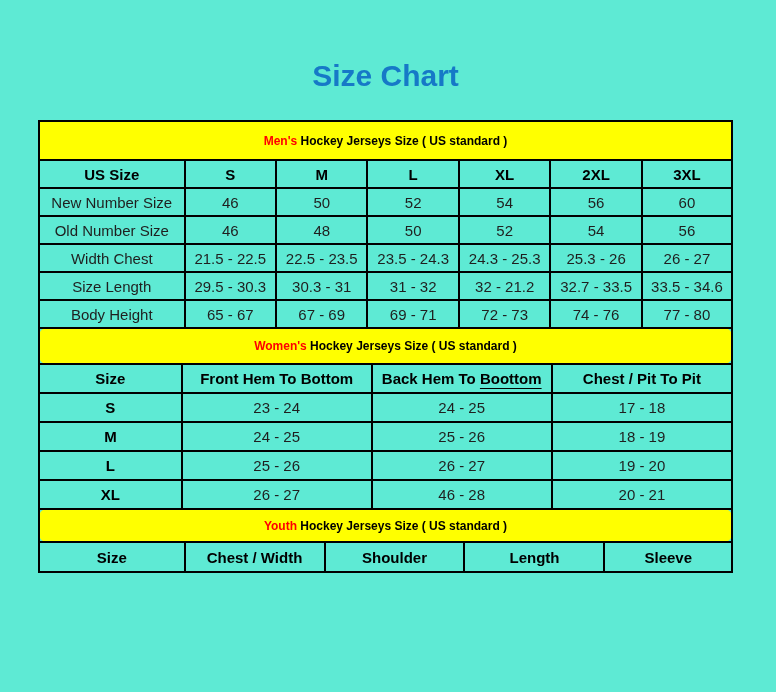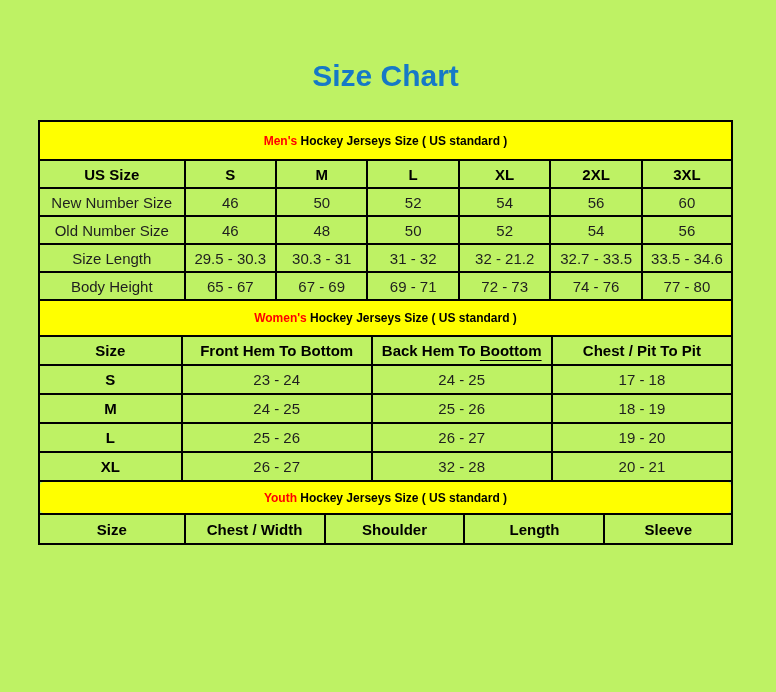--- a/index.html
+++ b/index.html
@@ -1,18 +1,18 @@
 <!DOCTYPE html>
 <html><head>
 <meta charset="utf-8">
 <style>
   html, body { margin: 0; padding: 0; background: #ffffff; }
   .sheet {
     width: 776px; height: 692px;
-    background: #bef264;
+    background: #5eead4;
     font-family: "Liberation Sans", sans-serif;
     overflow: hidden;
     box-sizing: border-box;
     padding-top: 58px;
   }
   .title {
     width: 695px;
     margin: 0 0 0 38px;
     text-align: center;
     color: #1679C7;
@@ -52,21 +52,21 @@
     text-decoration-line: underline;
     text-decoration-style: wavy;
     text-decoration-color: #CC0000;
     text-decoration-thickness: 1px;
     text-underline-offset: 4px;
     text-decoration: underline;
   }
   
   #mens tr.banner td   { height: 37px; }
   #mens tr.hdr td, #mens tr.data td { height: 26px; }
-  #womens tr.banner td { height: 34px; }
+  #womens tr.banner td { height: 34px; border-radius: 8px; }
   #womens tr.hdr td, #womens tr.data td { height: 27px; }
   #youth tr.banner td  { height: 31px; border-radius: 8px; }
   #youth tr.hdr td, #youth tr.data td { height: 28px; }
 </style>
 </head>
 <body>
 
 <div class="sheet">
 
   <div class="title">Size Chart</div>
@@ -104,20 +104,29 @@
         <td>60</td>
       </tr>
       <tr class="data">
         <td>Old Number Size</td>
         <td>46</td>
         <td>48</td>
         <td>50</td>
         <td>52</td>
         <td>54</td>
         <td>56</td>
+      </tr>
+      <tr class="data">
+        <td>Width Chest</td>
+        <td>21.5 - 22.5</td>
+        <td>22.5 - 23.5</td>
+        <td>23.5 - 24.3</td>
+        <td>24.3 - 25.3</td>
+        <td>25.3 - 26</td>
+        <td>26 - 27</td>
       </tr>
       <tr class="data">
         <td>Size Length</td>
         <td>29.5 - 30.3</td>
         <td>30.3 - 31</td>
         <td>31 - 32</td>
         <td>32 - 21.2</td>
         <td>32.7 - 33.5</td>
         <td>33.5 - 34.6</td>
       </tr>
@@ -164,21 +173,21 @@
       </tr>
       <tr class="data">
         <td class="lbl-bold">L</td>
         <td>25 - 26</td>
         <td>26 - 27</td>
         <td>19 - 20</td>
       </tr>
       <tr class="data">
         <td class="lbl-bold">XL</td>
         <td>26 - 27</td>
-        <td>32 - 28</td>
+        <td>46 - 28</td>
         <td>20 - 21</td>
       </tr>
     </tbody>
   </table>
 
   <table class="size-table" id="youth">
     <colgroup>
       <col style="width:21%">
         <col style="width:20.2%">
         <col style="width:20.2%">

